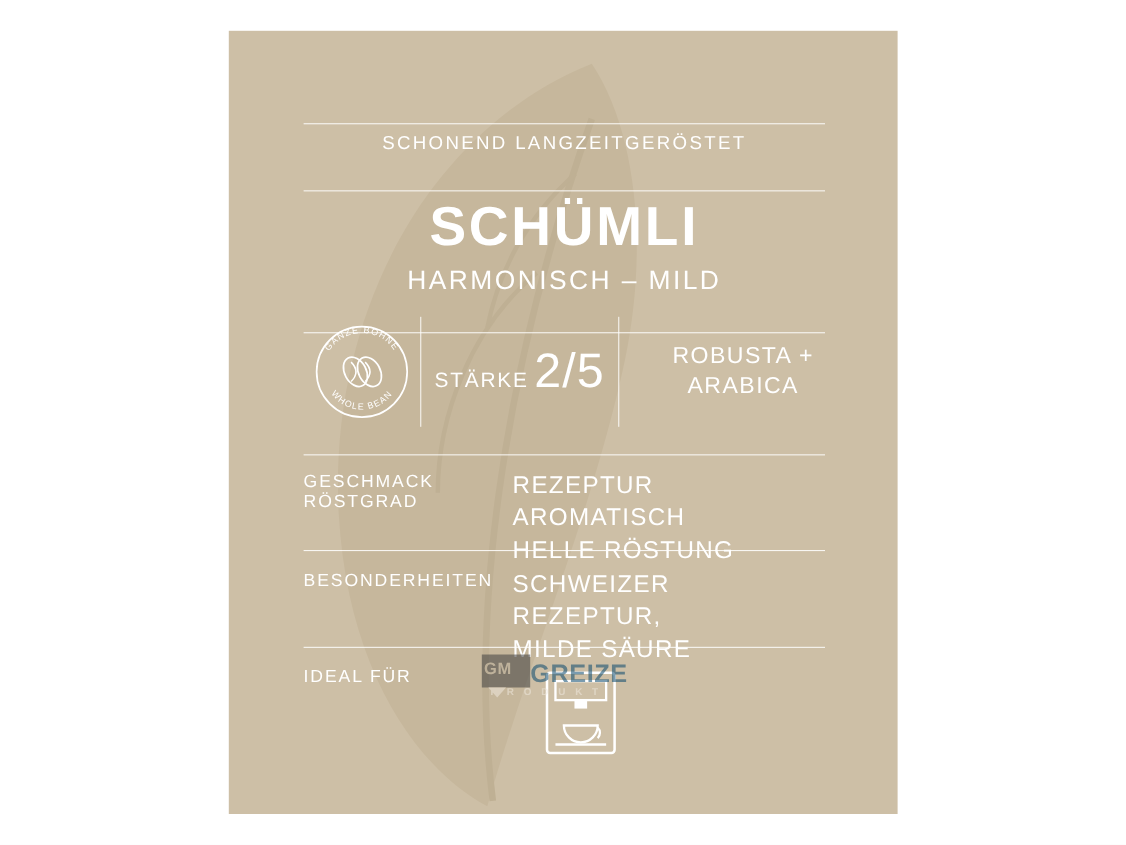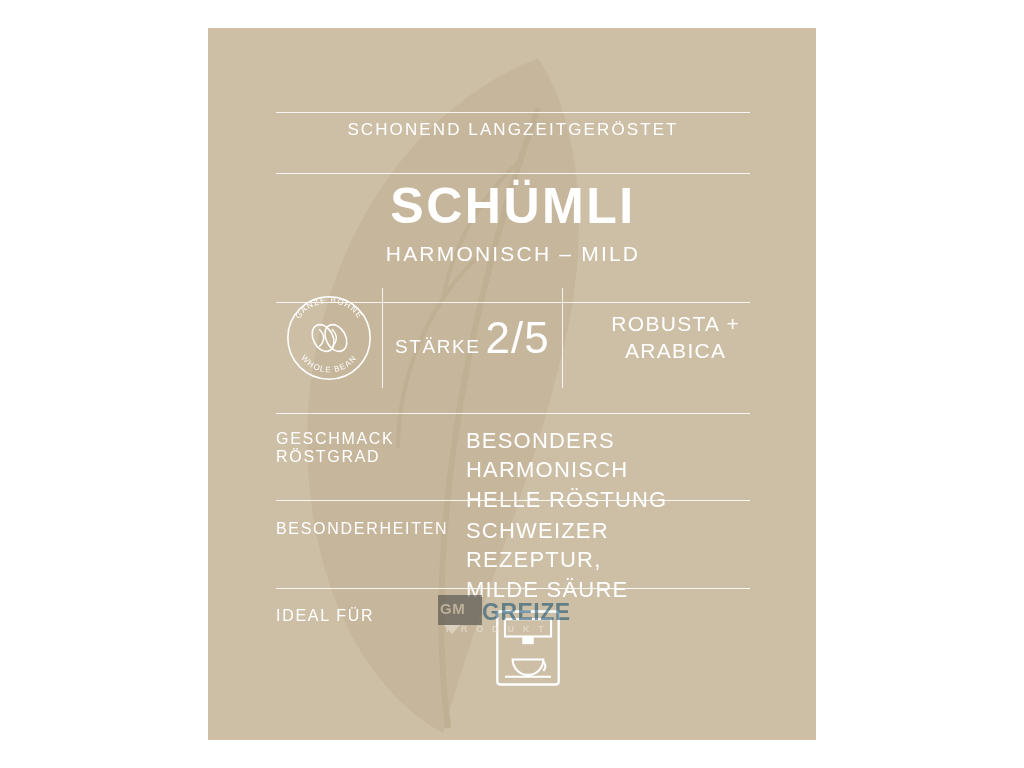--- a/index.html
+++ b/index.html
@@ -79,21 +79,21 @@
     font-weight: 700;
     letter-spacing: 2.5px;
     line-height: 1.05;
   }
   .subtitle {
     position: absolute;
     top: 214px;
     left: 68px;
     width: 474px;
     text-align: center;
-    font-size: 21px;
+    font-size: 24px;
     letter-spacing: 2.2px;
     font-weight: 400;
   }
 
   
   .spec-row {
     position: absolute;
     top: 246px;
     left: 68px;
     width: 474px;
@@ -302,21 +302,21 @@
       </div>
 
       <div class="rule line-taste-bottom"></div>
 
       <div class="attr attr-taste">
         <div class="k">
           <div>GESCHMACK</div>
           <div>RÖSTGRAD</div>
         </div>
         <div class="v">
-          <div>BESONDERS HARMONISCH</div>
+          <div>REZEPTUR AROMATISCH</div>
           <div>HELLE RÖSTUNG</div>
         </div>
       </div>
 
       <div class="rule line-special-bottom"></div>
 
       <div class="attr attr-special">
         <div class="k">BESONDERHEITEN</div>
         <div class="v">
           <div>SCHWEIZER REZEPTUR,</div>

